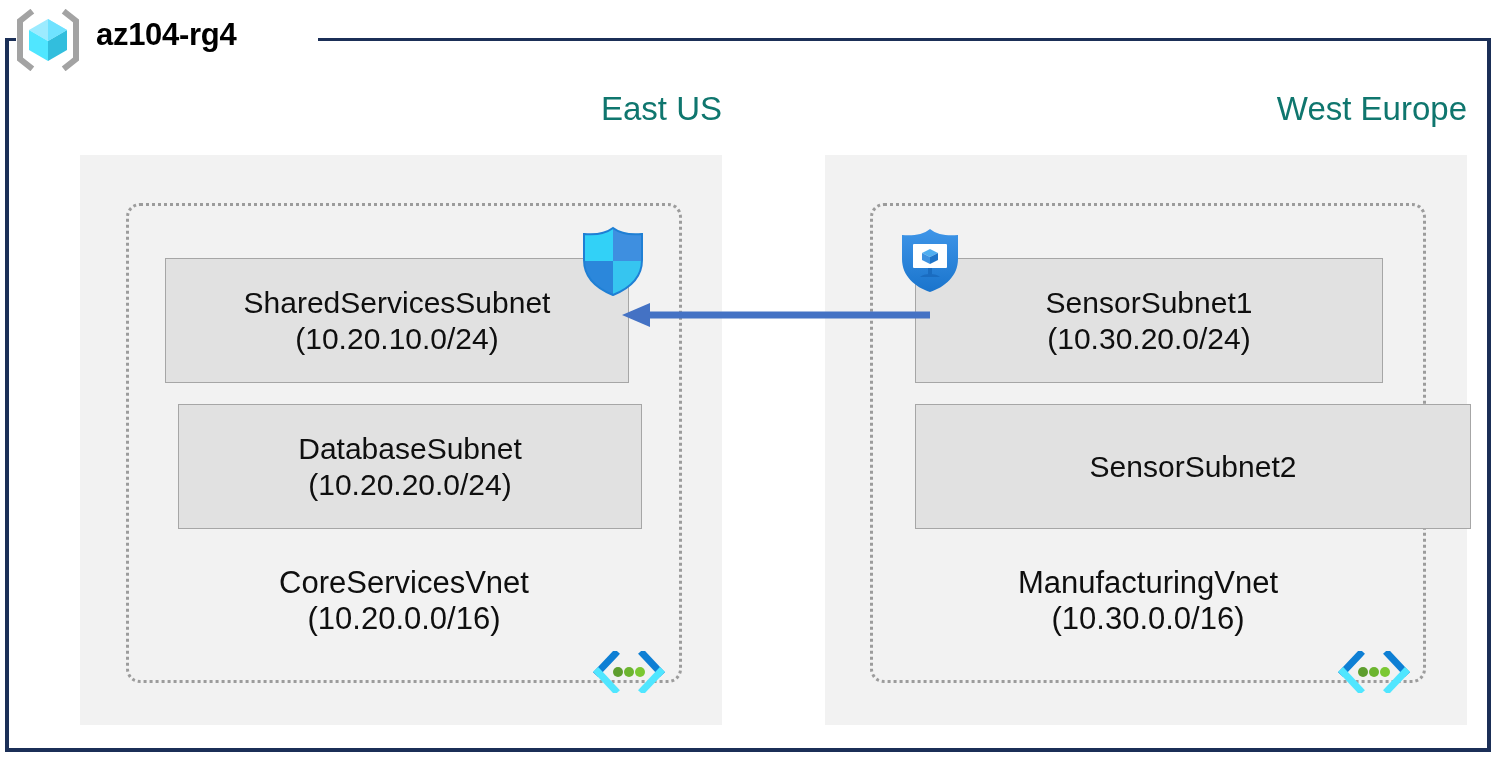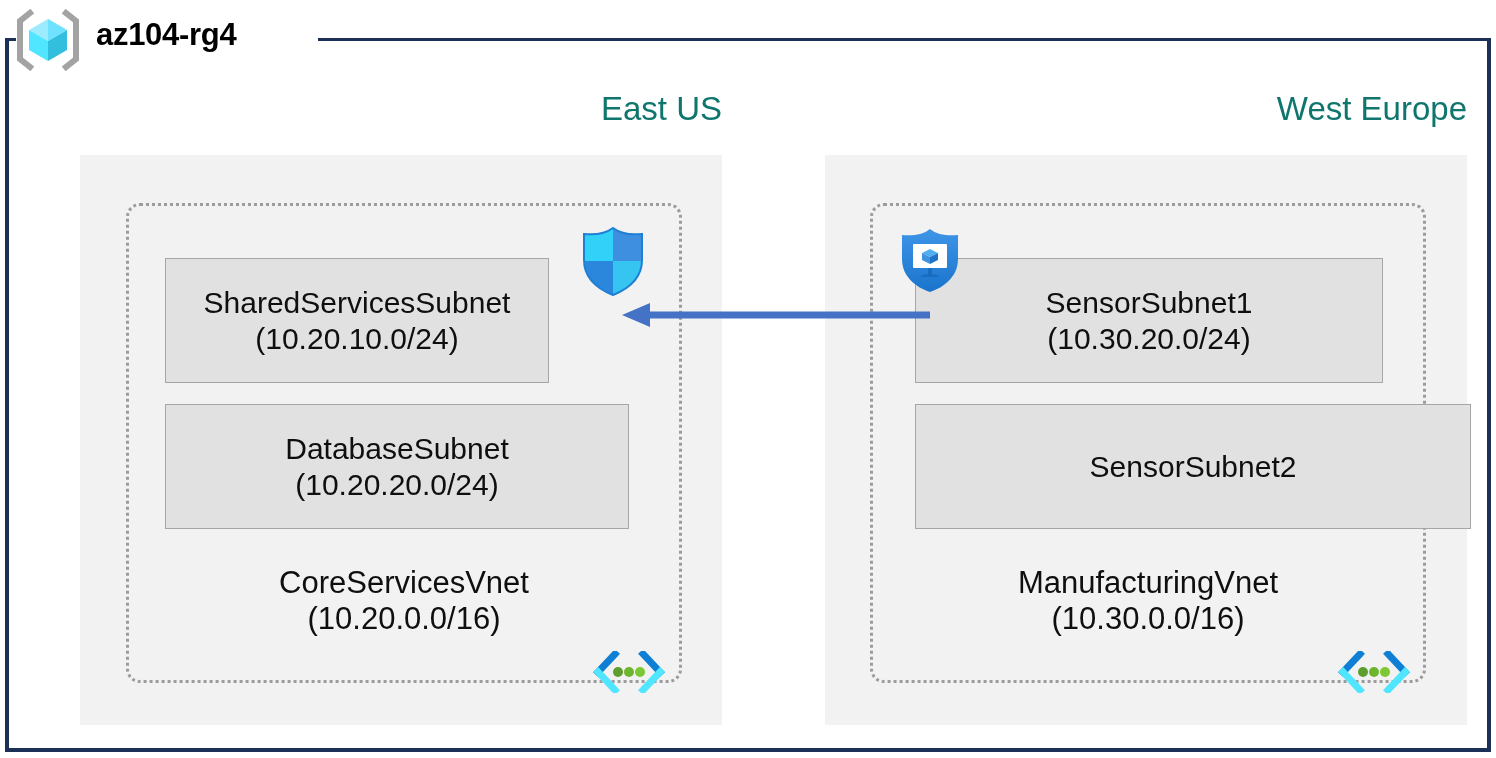--- a/index.html
+++ b/index.html
@@ -100,22 +100,22 @@
     justify-content: center;
   }
   .subnet .name,
   .subnet .cidr {
     font-size: 30px;
     color: #0f0f0f;
     line-height: 1.17;
     white-space: nowrap;
   }
 
-  .subnet.l1 { left: 165px; top: 258px; width: 384px; height: 125px; }
-  .subnet.l2 { left: 165px; top: 404px; width: 464px; height: 125px; }
+  .subnet.l1 { left: 165px; top: 258px; width: 464px; height: 125px; }
+  .subnet.l2 { left: 178px; top: 404px; width: 464px; height: 125px; }
   .subnet.r1 { left: 915px; top: 258px; width: 468px; height: 125px; text-align: right; }
   .subnet.r2 { left: 915px; top: 404px; width: 556px; height: 125px; }
 
   
   .vnet-caption {
     position: absolute;
     text-align: center;
     font-size: 31px;
     color: #0f0f0f;
     line-height: 1.17;

